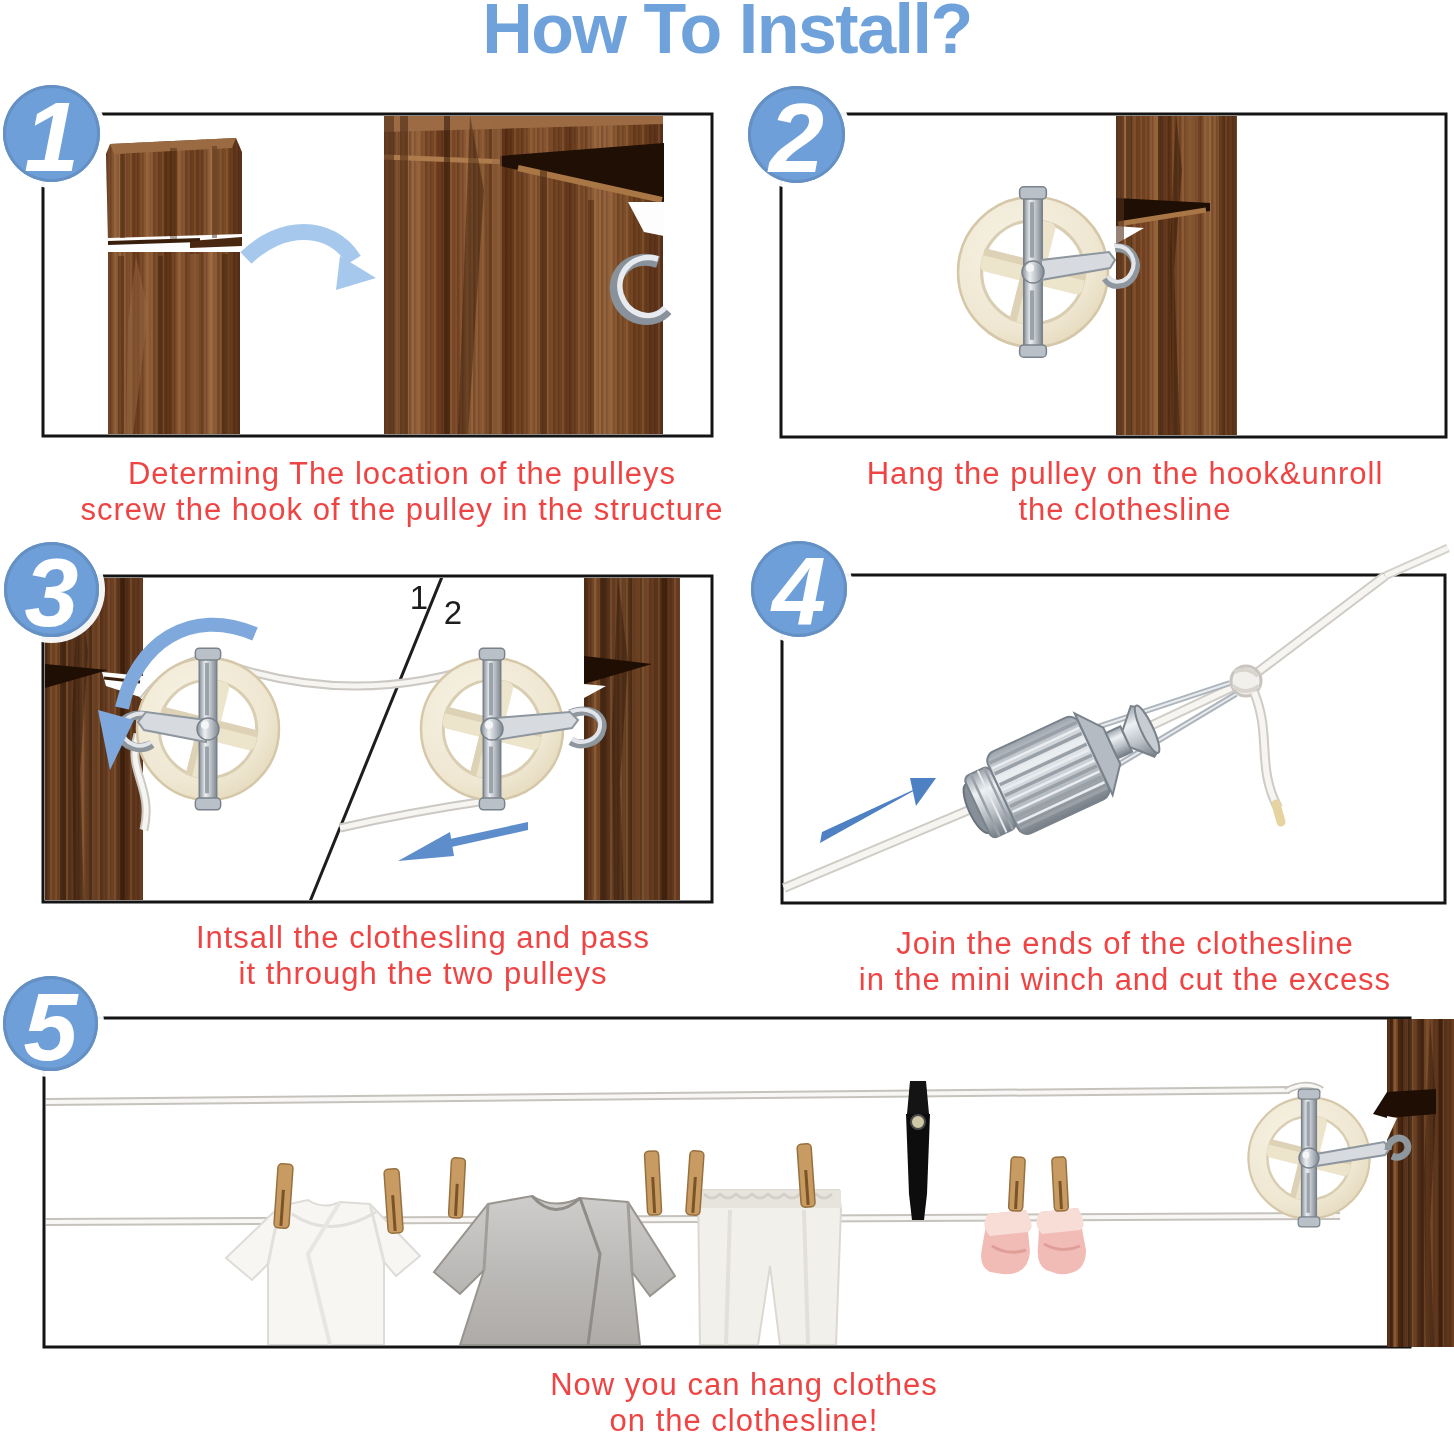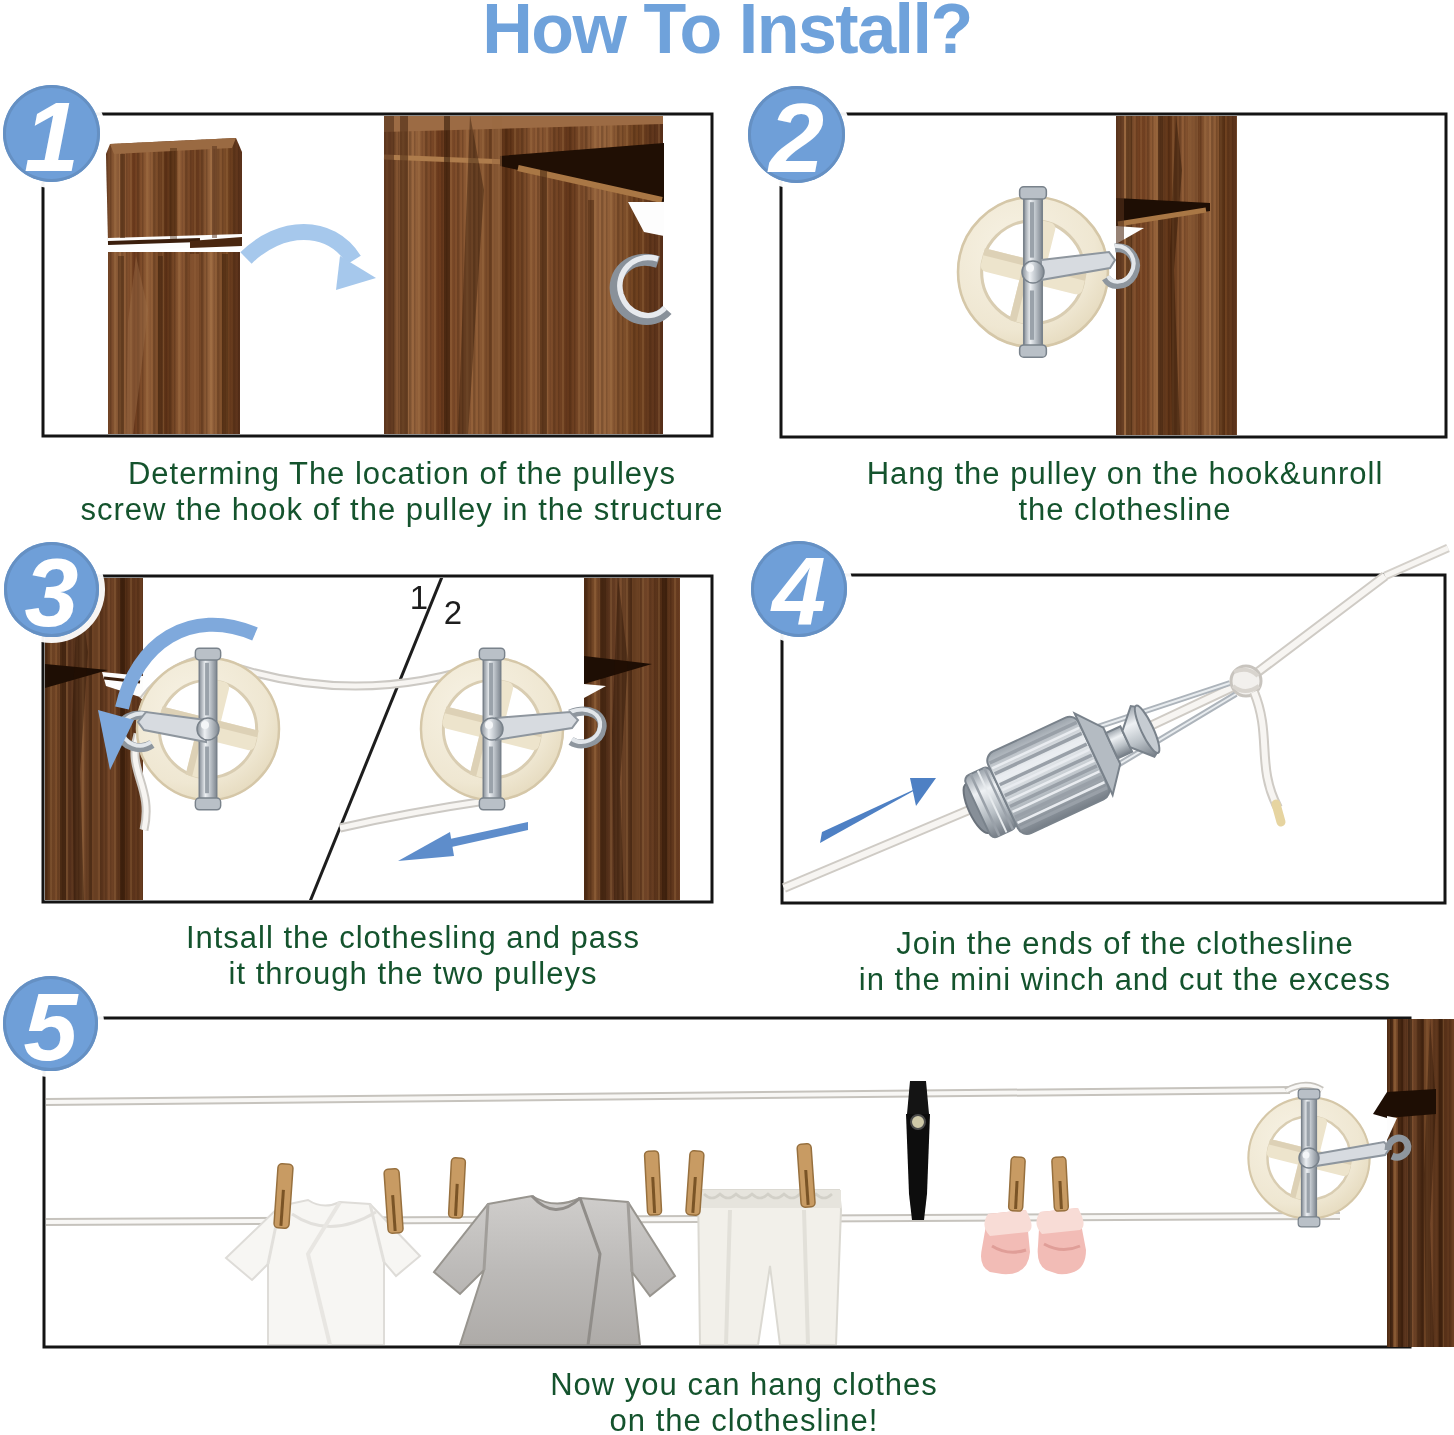--- a/index.html
+++ b/index.html
@@ -3,21 +3,21 @@
 <meta charset="utf-8">
 <style>
   html,body{margin:0;padding:0;}
   body{width:1454px;height:1435px;background:#ffffff;position:relative;overflow:hidden;
        font-family:"Liberation Sans",sans-serif;}
   .title{position:absolute;left:0;top:-11px;width:1454px;text-align:center;
          color:#6FA2DB;font-size:70px;font-weight:bold;letter-spacing:-1.5px;}
   .badge{position:absolute;border-radius:50%;background:#6F9FD8;color:#ffffff;
          font-weight:bold;font-style:italic;text-align:center;
          box-shadow:inset 0 0 0 3px #6590C3, 0 0 0 6px rgba(255,255,255,0.95);z-index:5;}
-  .cap{position:absolute;color:#14532d;text-align:center;font-size:31px;line-height:36px;
+  .cap{position:absolute;color:#ef4444;text-align:center;font-size:31px;line-height:36px;
        letter-spacing:1px;}
   svg{position:absolute;}
 </style>
 </head>
 <body>
 <div class="title">How To Install?</div>
 
 <svg id="p1" style="left:40px;top:110px;" width="676" height="330" viewBox="0 0 676 330">
 <defs>
   <linearGradient id="wood" x1="0" y1="0" x2="1" y2="0">
@@ -407,15 +407,15 @@
 </svg>
 
 <div class="badge" style="left:3px;top:85px;width:97px;height:97px;font-size:99px;line-height:103px;">1</div>
 <div class="badge" style="left:748px;top:86px;width:97px;height:97px;font-size:99px;line-height:103px;">2</div>
 <div class="badge" style="left:4px;top:542px;width:95px;height:95px;font-size:97px;line-height:101px;">3</div>
 <div class="badge" style="left:751px;top:541px;width:96px;height:96px;font-size:97px;line-height:102px;">4</div>
 <div class="badge" style="left:3px;top:976px;width:95px;height:95px;font-size:97px;line-height:101px;">5</div>
 
 <div class="cap" style="left:60px;top:456px;width:684px;">Determing The location of the pulleys<br>screw the hook of the pulley in the structure</div>
 <div class="cap" style="left:783px;top:456px;width:684px;">Hang the pulley on the hook&amp;unroll<br>the clothesline</div>
-<div class="cap" style="left:71px;top:920px;width:684px;">Intsall the clothesling and pass<br>it through the two pulleys</div>
+<div class="cap" style="left:81px;top:920px;width:684px;">Intsall the clothesling and pass<br>it through the two pulleys</div>
 <div class="cap" style="left:783px;top:926px;width:684px;">Join the ends of the clothesline<br>in the mini winch and cut the excess</div>
 <div class="cap" style="left:402px;top:1367px;width:684px;">Now you can hang clothes<br>on the clothesline!</div>
 
 </body></html>

